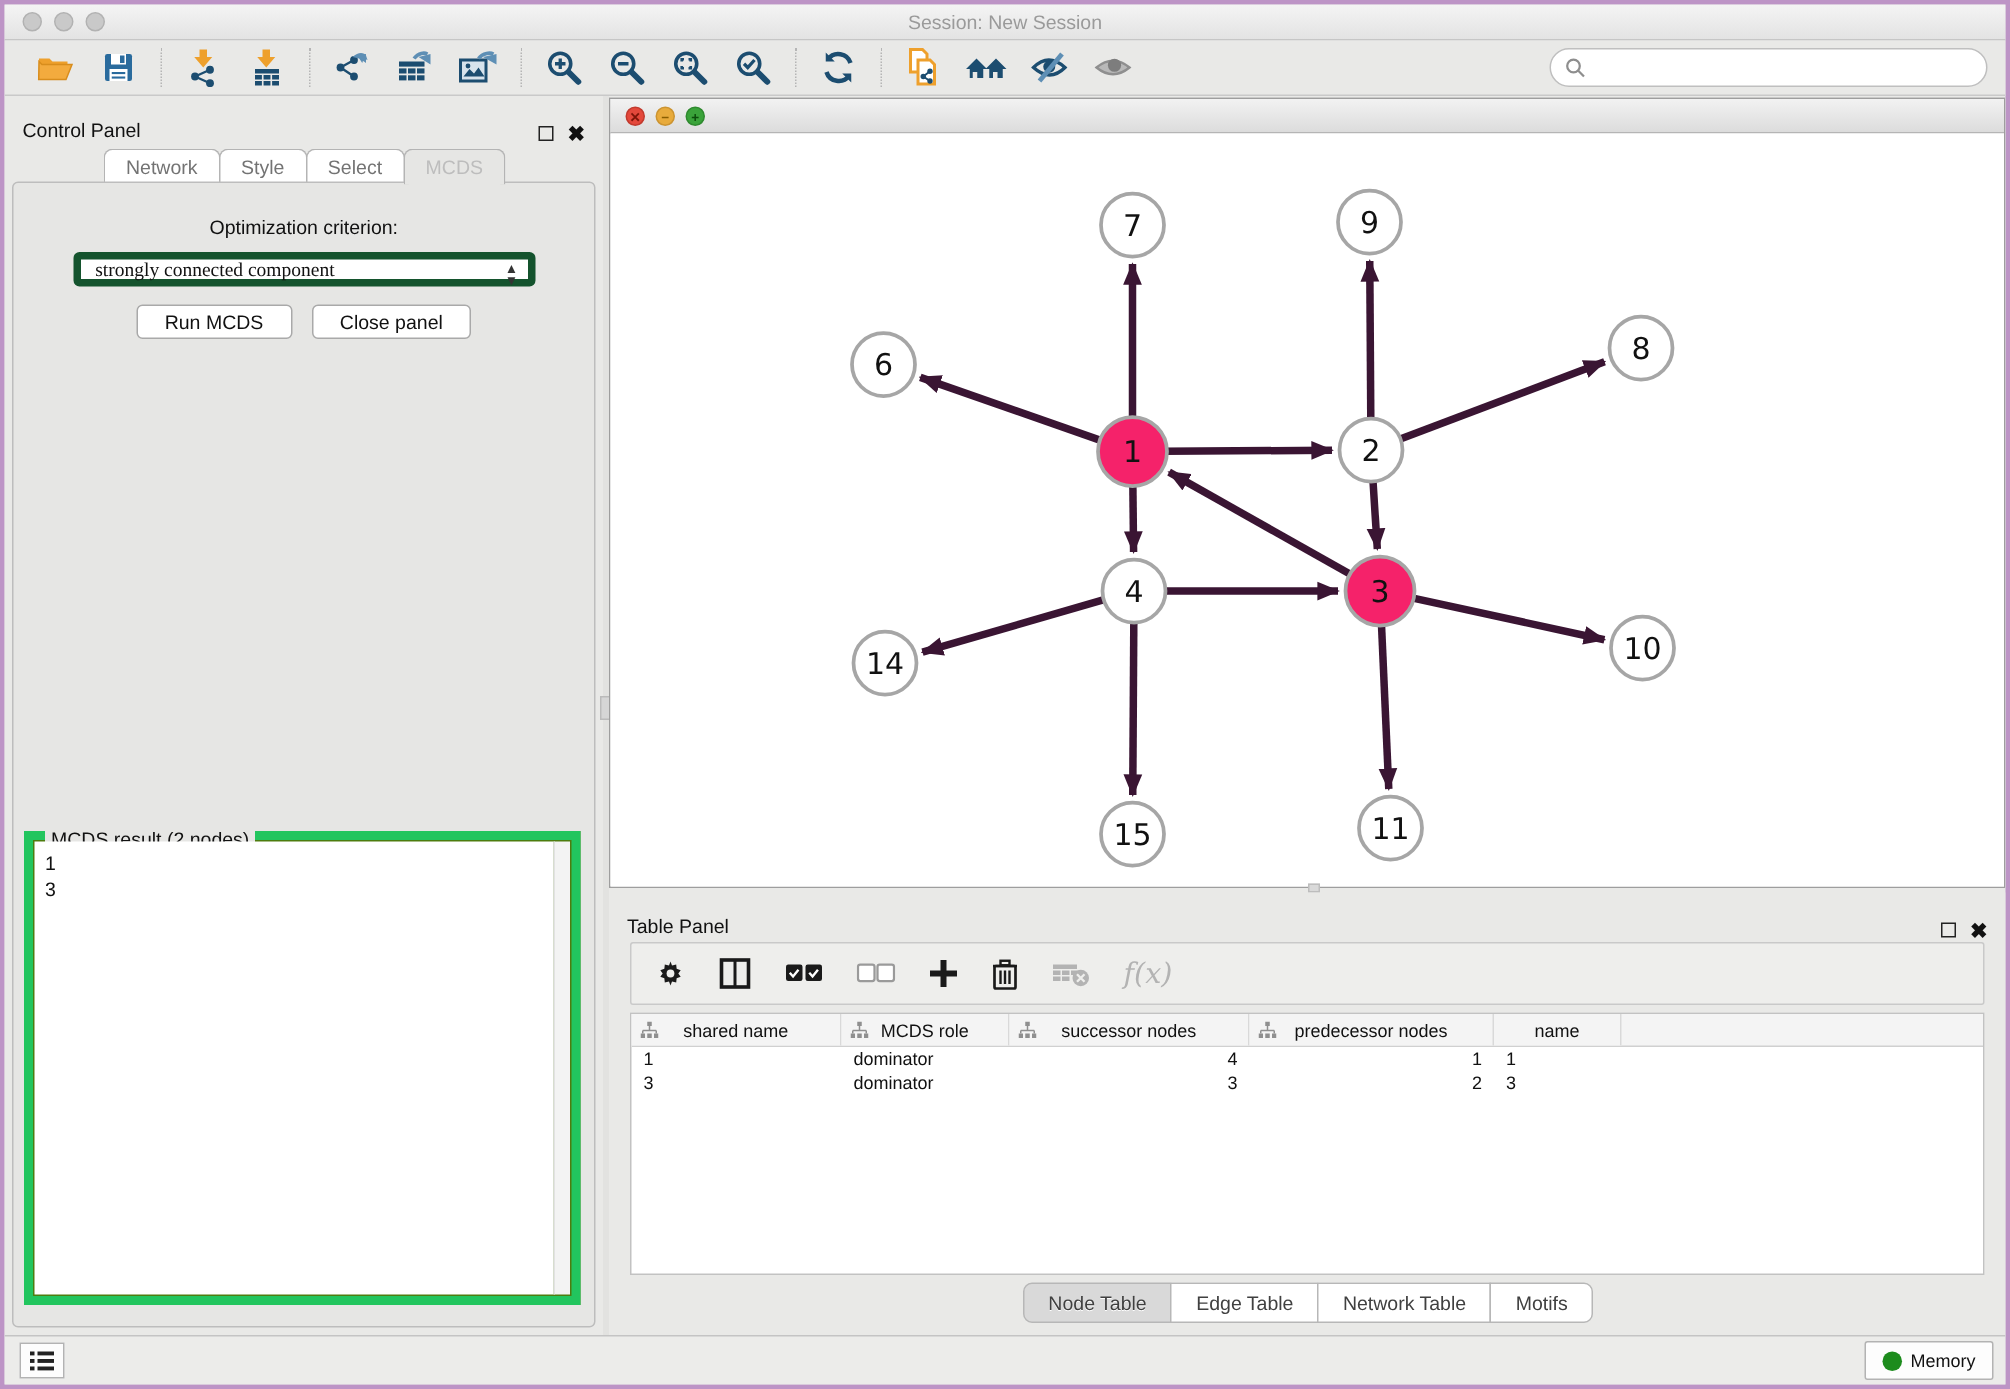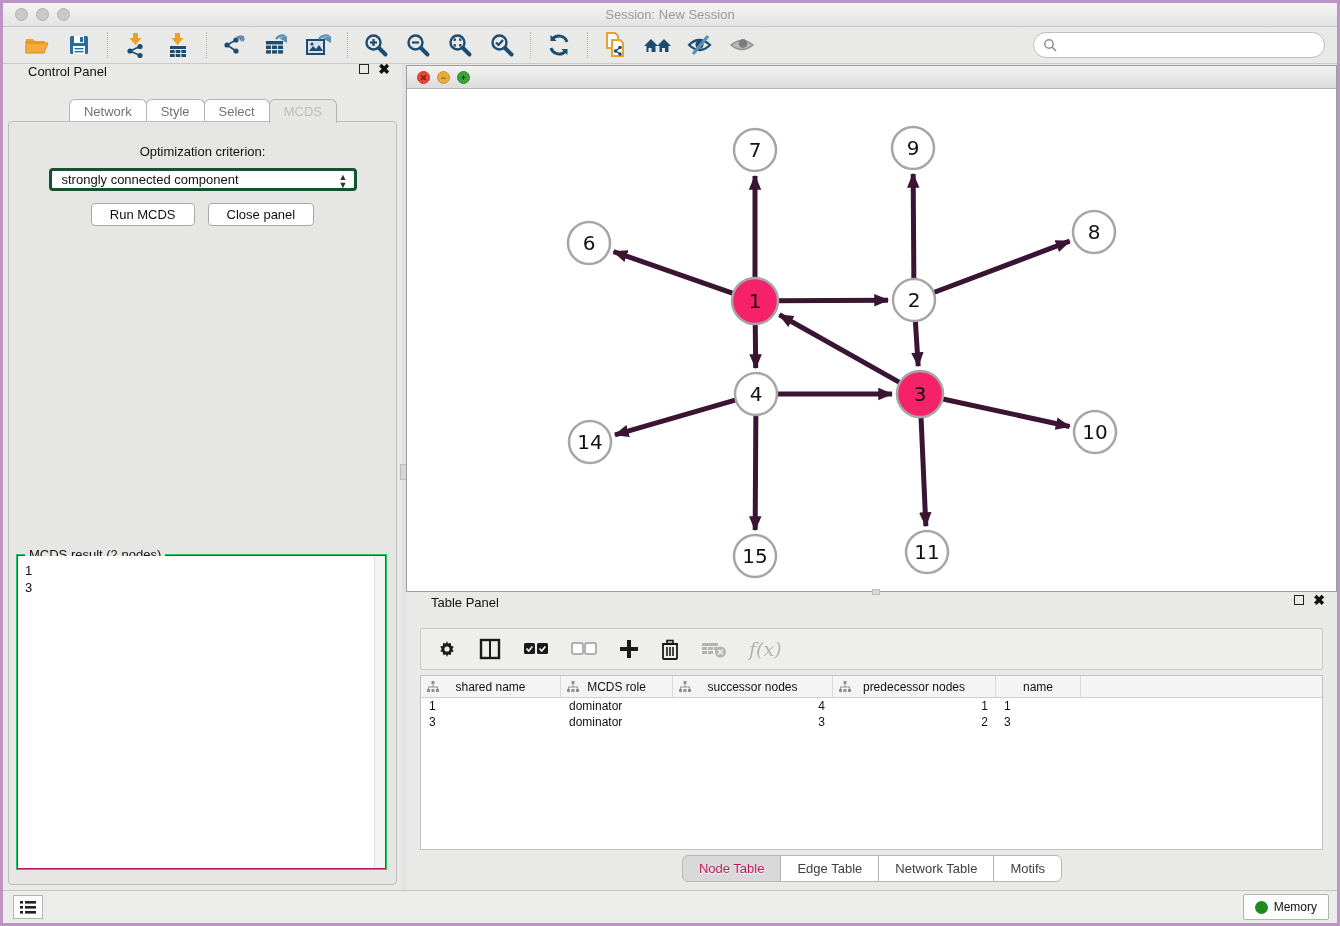--- a/index.html
+++ b/index.html
@@ -19,42 +19,42 @@
   .tb-group { display:flex; align-items:center; gap:10px; padding:0 10px; }
   .tb-sep { width:1px; height:26px; border-left:1px dotted #b5b5b5; margin:0 2px; }
   .tb-btn { width:32px; height:30px; display:flex; align-items:center; justify-content:center; background:transparent; border:none; }
   .tb-btn svg { display:block; }
   .search-wrap { position:absolute; right:12px; top:5px; width:292px; height:26px; background:#fff;
     border:1px solid #bfbfbf; border-radius:13px; display:flex; align-items:center; padding-left:9px; gap:5px; }
   .search-input { border:none; outline:none; flex:1; font-size:13px; height:20px; background:transparent; }
 
   
   .control-panel { position:absolute; left:0; top:61px; width:399px; height:826px; background:#e9e9e7; }
-  .panel-head { position:absolute; left:0; top:0; right:0; height:30px; display:flex; align-items:flex-start; padding:0 12px;margin-left:13px; }
+  .panel-head { position:absolute; left:0; top:0; right:0; height:30px; display:flex; align-items:flex-end; padding:0 12px; }
   .panel-title { font-size:13px; color:#111; }
   .panel-head-icons { margin-left:auto; display:flex; gap:9px; align-items:center; }
   .float-ico { width:10px; height:10px; border:1.5px solid #222; }
   .close-ico { font-size:14px; font-weight:bold; color:#111; line-height:10px; }
 
   .cp-tabs { position:absolute; left:0; top:35px; right:0; display:flex; justify-content:center; }
   .cp-tab { font-size:13px; padding:4px 14px; background:#fff; border:1px solid #b4b4b4; border-bottom:none;
     border-radius:6px 6px 0 0; margin-right:-1px; color:#737373; position:relative; }
   .cp-tab.active { background:#e6e6e4; color:#bdbdbd; z-index:2; }
 
   .cp-body { position:absolute; left:5px; right:5px; top:57px; bottom:5px; background:#e6e6e4;
     border:1px solid #bdbdbd; border-radius:4px; }
   .opt-label { margin-top:22px; text-align:center; font-size:13px; color:#111; }
   .select-box { position:relative; margin:9px auto 0; width:308px; height:23px; background:#fff;
-    border:3px solid #14532d; border-radius:4px; font-size:13px; display:flex; align-items:center; padding-left:10px; color:#111; }
+    border:5px solid #14532d; border-radius:4px; font-size:13px; display:flex; align-items:center; padding-left:10px; color:#111;font-family:Liberation Serif, serif; }
   .select-stepper { position:absolute; right:6px; top:2px; font-size:9px; line-height:8px; color:#333; letter-spacing:0; text-align:center; }
   .cp-buttons { display:flex; justify-content:center; gap:13px; margin-top:12px; }
   .cp-btn { height:23px; padding:0 18px; background:#fff; border:1px solid #a9a9a9; border-radius:4px; font-size:13px; color:#111; }
 
   .mcds-result { position:absolute; left:7px; right:9px; top:432px; bottom:14px;
-    border:1px solid #22c55e; background:#be185d; }
+    border:6px solid #22c55e; background:#4d7c0f; }
   .mcds-legend { position:absolute; left:8px; top:-8px; background:#e6e6e4; padding:0 4px; font-size:13px; color:#111; }
   .mcds-text { position:absolute; inset:1px 12px 1px 1px; background:#fff; font-size:13px; color:#111;
     padding:6px 0 0 7px; line-height:17px; white-space:pre; }
   .mcds-scroll { position:absolute; top:1px; bottom:1px; right:1px; width:11px; background:#f3f3f3; border-left:1px solid #e2e2e2; }
 
   
   .v-splitter { position:absolute; left:399px; top:61px; width:4px; height:826px; background:#e2e2e0; }
   .v-handle { position:absolute; left:-2px; top:400px; width:8px; height:16px; background:#d6d6d6; border:1px solid #bbb; }
 
   
@@ -82,21 +82,21 @@
   .tp-col { position:relative; display:flex; align-items:center; justify-content:center; font-size:12px; color:#111;
     border-right:1px solid #d9d9d9; background:#f4f4f4; }
   .tp-col .colicon { position:absolute; left:6px; top:5px; }
   .tp-row { display:flex; height:16px; font-size:12px; color:#111; }
   .tp-cell { padding:1px 8px 0 8px; overflow:hidden; white-space:nowrap; }
   .tp-cell.r { text-align:right; }
   .tp-tabs { position:absolute; left:0; right:0; bottom:8px; display:flex; justify-content:center; }
   .tp-tab { font-size:13px; padding:5px 16px; background:#fff; border:1px solid #b7b7b7; margin-right:-1px; color:#404040; }
   .tp-tab:first-child { border-radius:6px 0 0 6px; }
   .tp-tab:last-child { border-radius:0 6px 6px 0; }
-  .tp-tab.active { background:#d9d9d9; color:#be185d; text-shadow:0 1px 0 #fff; }
+  .tp-tab.active { background:#d9d9d9; color:#404040; text-shadow:0 1px 0 #fff; }
 
   
   .statusbar { position:absolute; left:0; right:0; bottom:0; height:33px; background:#ececea; border-top:1px solid #c4c4c4; }
   .sb-left-btn { position:absolute; left:10px; top:4px; width:30px; height:24px; background:#fdfdfd; border:1px solid #b3b3b3; display:flex; align-items:center; justify-content:center; }
   .memory-btn { position:absolute; right:8px; top:3px; height:26px; background:#fdfdfd; border:1px solid #b3b3b3;
     border-radius:2px; display:flex; align-items:center; gap:6px; padding:0 11px; font-size:12px; color:#111; }
   .mem-dot { width:13px; height:13px; border-radius:50%; background:#1d8c1d; }
 </style>
 </head>
 <body>

